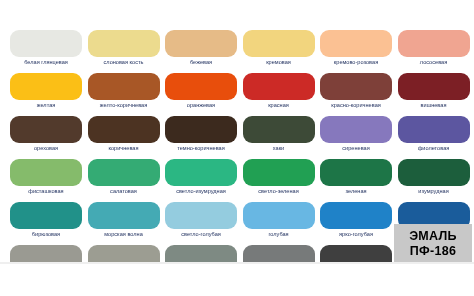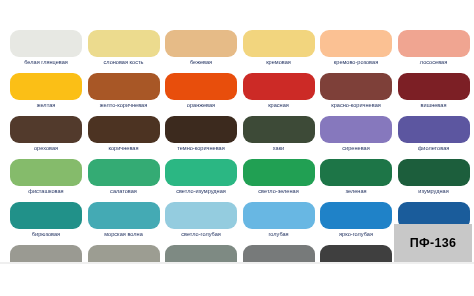--- a/index.html
+++ b/index.html
@@ -249,19 +249,20 @@
         <div class="swatch-chip" style="background: rgb(119, 122, 122);"></div>
         <div class="swatch-label" style="color: rgb(31, 47, 94);">темно-серая</div>
       </div>
       <div class="swatch-cell">
         <div class="swatch-chip" style="background: rgb(63, 63, 63);"></div>
         <div class="swatch-label" style="color: rgb(31, 47, 94);">черная</div>
       </div>
     </div>
 
   <div id="brand-plate">
-    <div class="brand-line">ПФ-136</div>
+    <div class="brand-line">ЭМАЛЬ</div>
+    <div class="brand-line">ПФ-186</div>
   </div>
 
   <div id="card-bottom-edge"></div>
 </div>
 
 <div id="page-bottom"></div>
 
 </body></html>

